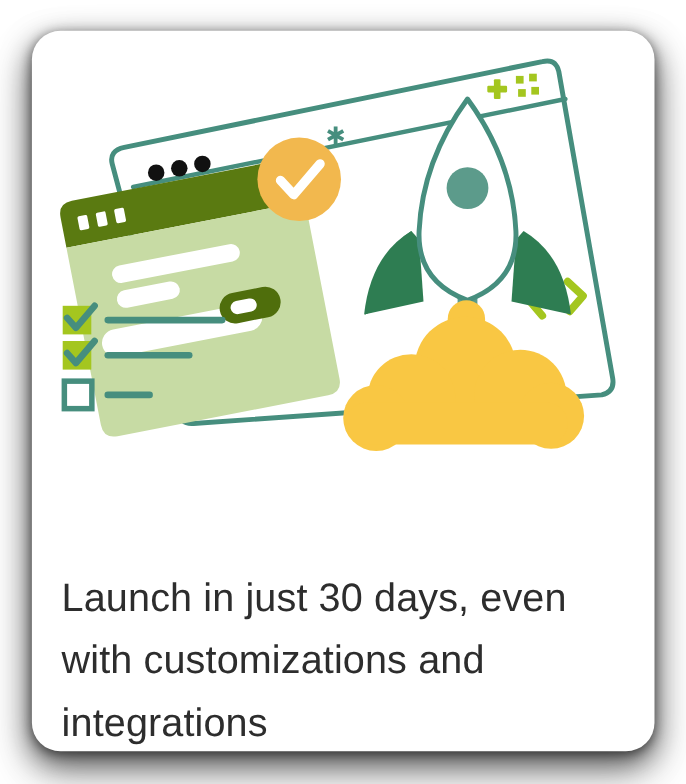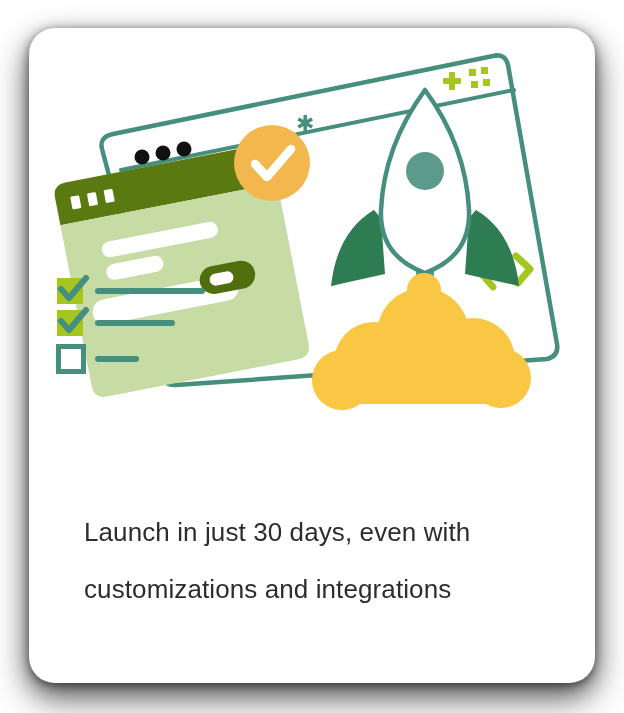--- a/index.html
+++ b/index.html
@@ -40,25 +40,24 @@
   }
   .illustration svg { display: block; width: 100%; height: 100%; }
 
   
   .caption {
     position: absolute;
     left: 27px;
     top: 450px;
     width: 500px;
     color: #2d2d2d;
-    font-size: 26px;
+    font-size: 36px;
     line-height: 57px;
     letter-spacing: 0.1px;
     font-weight: 400;
-    margin-left: 28px;
   }
 </style>
 </head>
 <body>
 
 <div id="stage">
 
   <div class="card">
 
     <div class="illustration">

